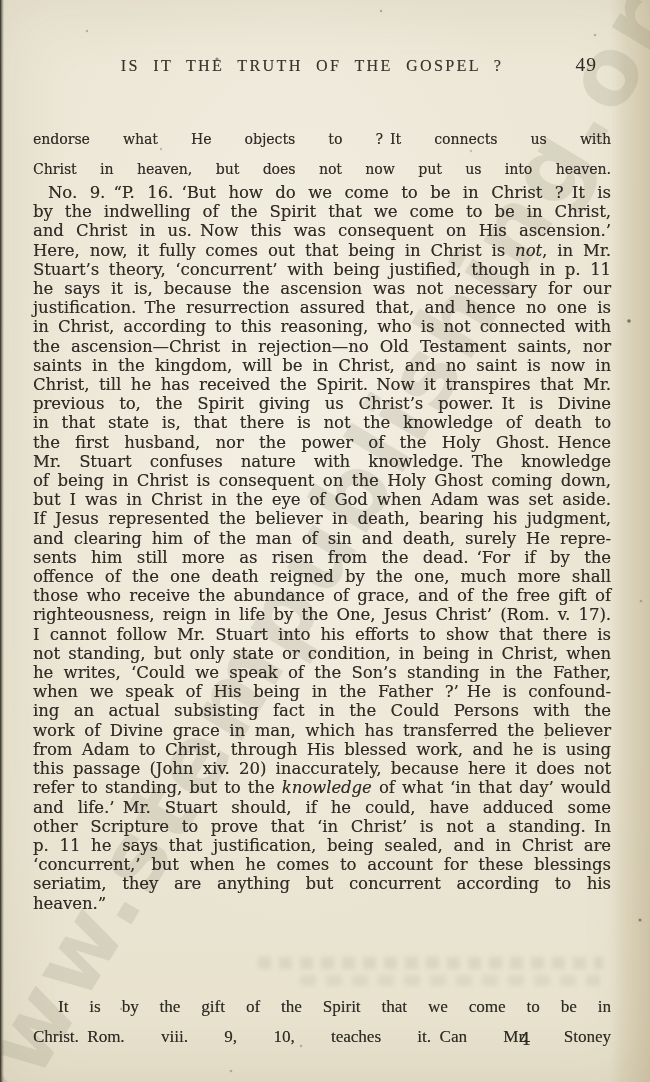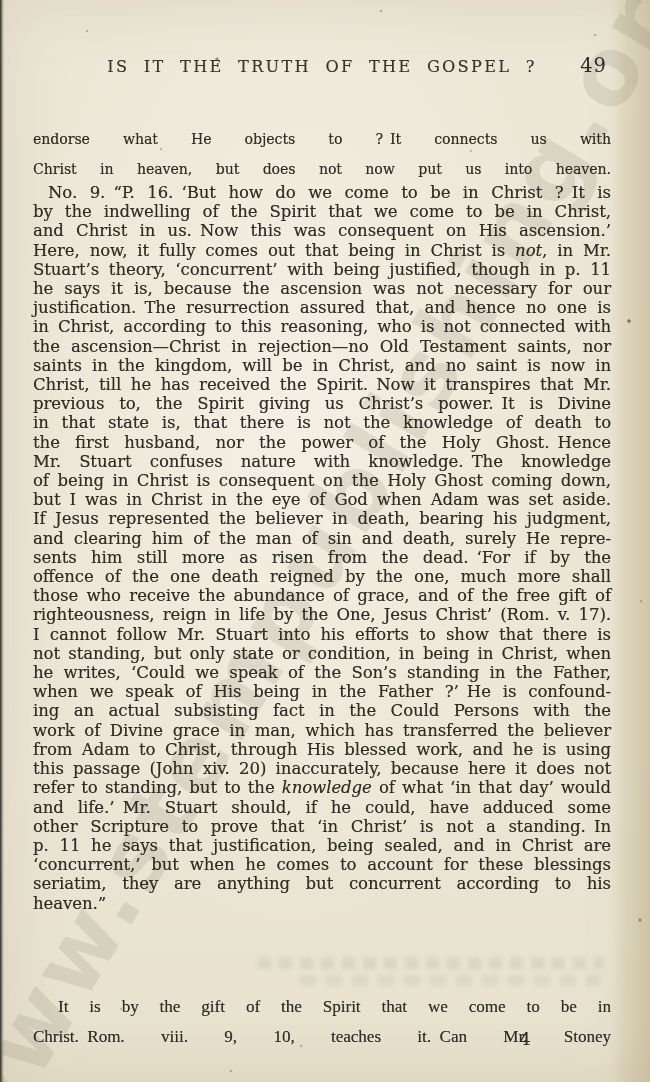--- a/index.html
+++ b/index.html
@@ -42,21 +42,21 @@
     position: absolute; left: 50%; top: 50%;
     transform: translate(-50%, -50%) rotate(-59deg);
     font-family: "DejaVu Sans", "Liberation Sans", sans-serif;
     font-weight: bold;
     font-size: 92px;
     letter-spacing: 5px;
     white-space: nowrap;
     color: rgba(95, 90, 72, 0.13);
     pointer-events: none;
   }
-  .header { position: absolute; left: 33px; top: 57px; width: 578px; }
+  .header { position: absolute; left: 23px; top: 57px; width: 578px; font-family: Liberation Serif, serif; }
   .running-title {
     display: block; text-align: center;
     font-size: 16px; letter-spacing: 2.4px; word-spacing: 7px;
     color: #39352d;
     text-shadow: 0.3px 0.3px 0 rgba(57,53,45,0.45);
   }
   .page-number {
     position: absolute; right: 4px; top: -3px;
     font-size: 19.5px; letter-spacing: 1px; color: #2f2b25;
   }

